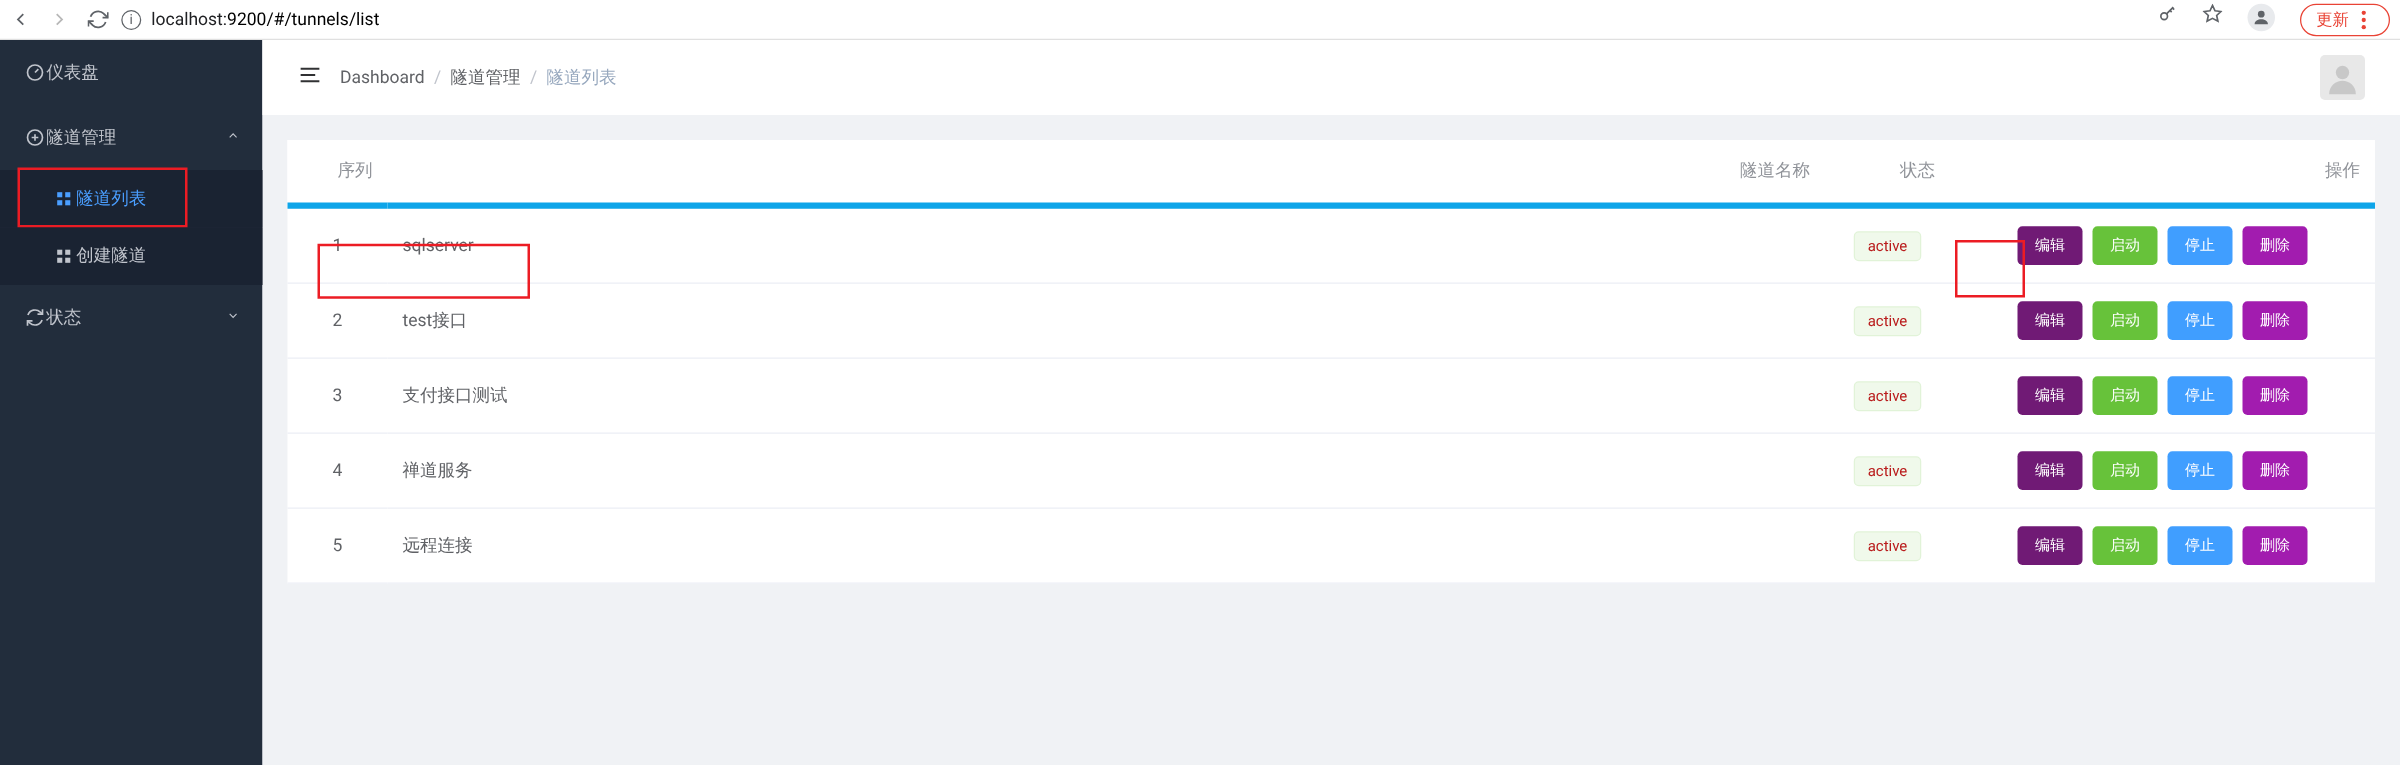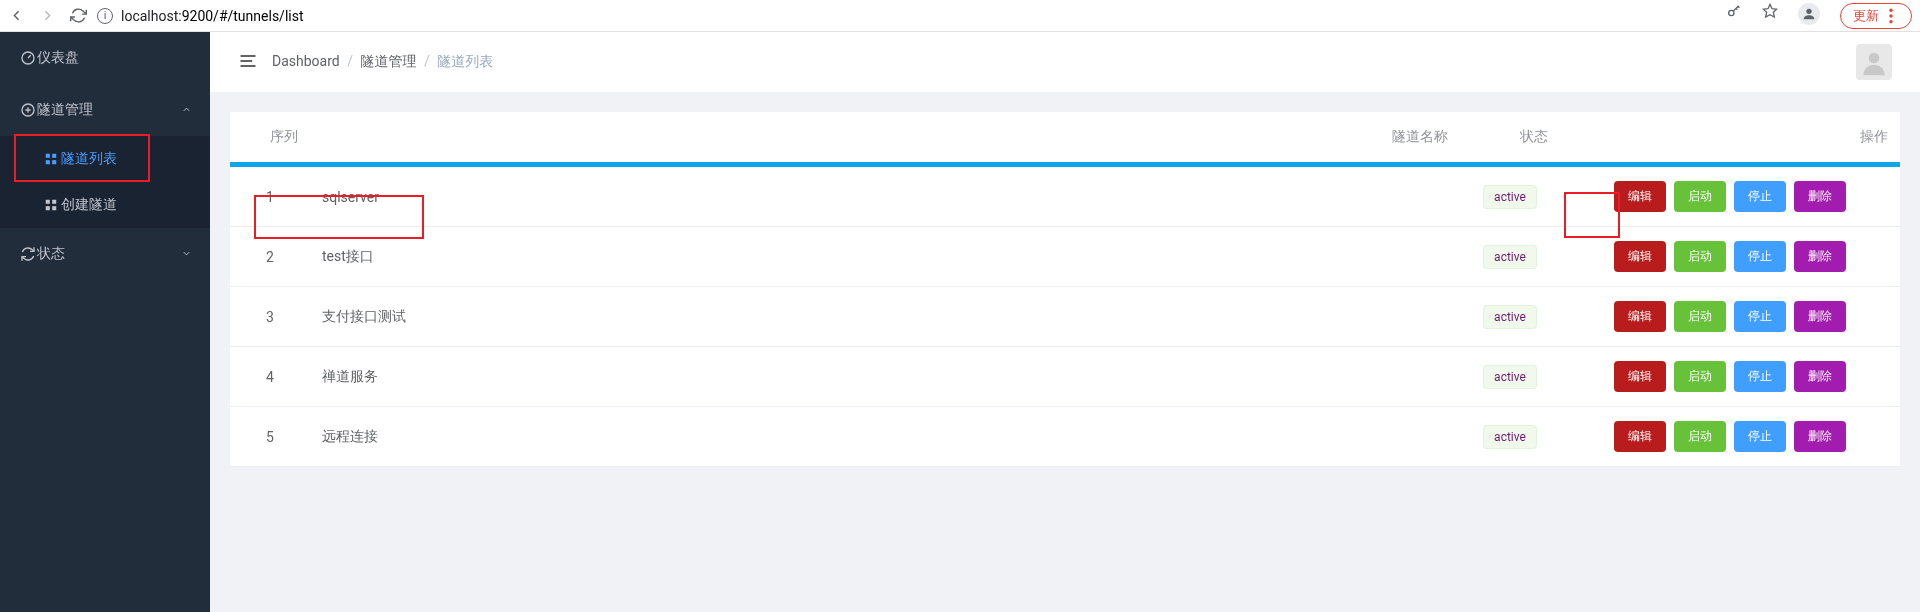--- a/index.html
+++ b/index.html
@@ -36,24 +36,24 @@
 .avatar { margin-left:auto; width:36px; height:36px; background:#e8e8e8; border-radius:4px; display:flex; align-items:center; justify-content:center; }
 .avatar svg { width:32px; height:32px; fill:#c8c8c8; }
 
 .content { padding:20px; position:relative; }
 .table { width:100%; background:#fff; border-collapse:collapse; font-size:14px; }
 .table th { text-align:right; padding:16px 12px; color:#909399; font-weight:500; border-bottom:5px solid #0ea5e9; background:#fff; }
 .table td { padding:14px 12px; border-bottom:1px solid #ebeef5; color:#606266; }
 .col-seq { width:80px; text-align:center; }
 .col-status { width:100px; text-align:center; }
 .col-ops { width:340px; text-align:center; }
-.badge { display:inline-block; padding:4px 10px; border-radius:4px; font-size:12px; background:#f0f9eb; color:#701a75; border:1px solid #e1f3d8; }
+.badge { display:inline-block; padding:4px 10px; border-radius:4px; font-size:12px; background:#f0f9eb; color:#b91c1c; border:1px solid #e1f3d8; }
 .ops-wrap { display:flex; gap:8px; justify-content:center; }
 .btn { padding:7px 14px; border-radius:4px; color:#fff; font-size:12px; border:none; cursor:pointer; }
-.btn-edit { background:#b91c1c; }
+.btn-edit { background:#701a75; }
 .btn-start { background:#67c23a; }
 .btn-stop { background:#409eff; }
 .btn-del { background:#a21caf; }
 </style>
 </head>
 <body>
 
 <div class="browser-bar">
   <div class="nav-arrows">
     <svg viewBox="0 0 24 24" fill="none" stroke="#5f6368" stroke-width="2">

